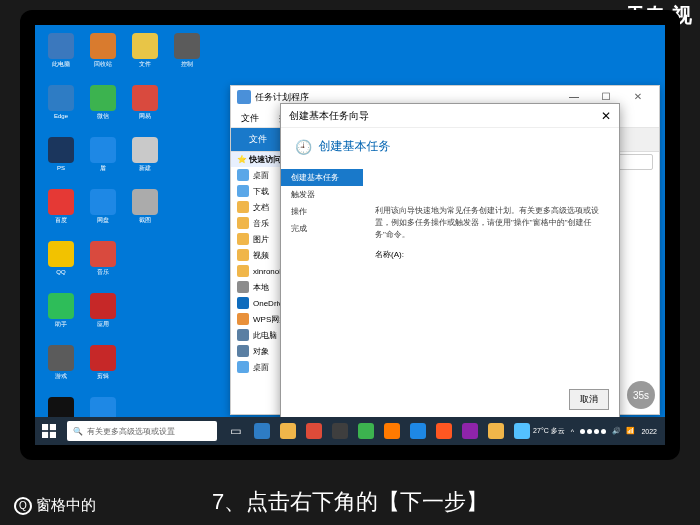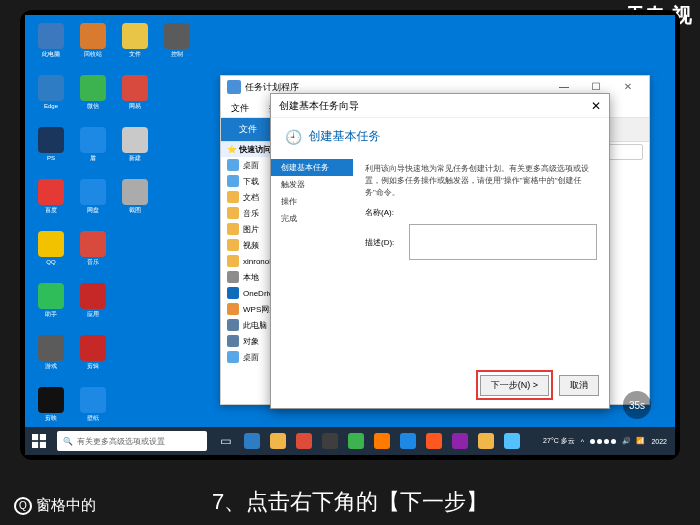--- a/index.html
+++ b/index.html
@@ -1,17 +1,17 @@
 <!DOCTYPE html>
 <html><head>
 <meta charset="utf-8">
 <style>
 * { margin: 0; padding: 0; box-sizing: border-box; }
 body { width: 700px; height: 525px; background: #1a1a1a; font-family: "Microsoft YaHei", sans-serif; overflow: hidden; position: relative; }
-.monitor { position: absolute; top: 10px; left: 20px; width: 660px; height: 450px; background: #000; border-radius: 12px; padding: 5px; }
+.monitor { position: absolute; top: 10px; left: 20px; width: 660px; height: 450px; background: #000; border-radius: 12px; padding: 15px; }
 .screen { width: 100%; height: 100%; background: #0078d7; position: relative; overflow: hidden; }
 .desktop-icons { position: absolute; top: 8px; left: 8px; display: grid; grid-template-columns: repeat(5, 40px); grid-auto-rows: 50px; gap: 2px; }
 .di { width: 36px; height: 44px; display: flex; flex-direction: column; align-items: center; cursor: pointer; }
 .di-ico { width: 26px; height: 26px; border-radius: 4px; display: flex; align-items: center; justify-content: center; font-size: 14px; color: #fff; }
 .di-lbl { font-size: 6px; color: #fff; text-align: center; margin-top: 2px; line-height: 1; }
 .watermark-tr { position: absolute; top: 2px; right: 8px; color: #fff; font-size: 20px; font-weight: bold; }
 .win-back { position: absolute; top: 60px; left: 195px; width: 430px; height: 330px; background: #fff; border: 1px solid #ccc; box-shadow: 0 2px 8px rgba(0,0,0,0.3); }
 .wb-title { height: 22px; display: flex; align-items: center; padding: 0 6px; font-size: 9px; }
 .wb-title-ico { width: 14px; height: 14px; background: #4a90d9; border-radius: 2px; margin-right: 4px; }
 .wb-ctrl { margin-left: auto; display: flex; gap: 2px; }
@@ -33,42 +33,42 @@
 .wizard { position: absolute; top: 78px; left: 245px; width: 340px; height: 316px; background: #fff; border: 1px solid #999; box-shadow: 0 3px 12px rgba(0,0,0,0.4); }
 .wiz-title { height: 24px; display: flex; align-items: center; padding: 0 8px; font-size: 10px; border-bottom: 1px solid #eee; }
 .wiz-title .x { margin-left: auto; font-size: 12px; cursor: pointer; }
 .wiz-head { padding: 10px 14px; font-size: 12px; color: #0063b1; display: flex; align-items: center; gap: 6px; }
 .wiz-head-ico { font-size: 14px; }
 .wiz-body { display: flex; height: 160px; }
 .wiz-side { width: 82px; font-size: 8px; padding: 4px 0; }
 .wiz-side-item { padding: 3px 10px; color: #333; }
 .wiz-side-item.active { background: #1979ca; color: #fff; }
 .wiz-form { flex: 1; padding: 8px 12px; font-size: 8px; }
-.wiz-desc { color: #444; line-height: 1.5; margin-bottom: 8px; }
+.wiz-desc { color: #444; line-height: 1.5; margin-bottom: 8px; margin-top: 32px; }
 .wiz-row { display: flex; align-items: center; margin-bottom: 6px; }
 .wiz-row label { width: 44px; }
 .wiz-row input { flex: 1; border: 1px solid #aaa; height: 16px; padding: 0 4px; font-size: 8px; }
 .wiz-row textarea { flex: 1; border: 1px solid #aaa; height: 36px; padding: 2px 4px; font-size: 8px; resize: none; }
 .wiz-foot { position: absolute; bottom: 8px; right: 10px; display: flex; gap: 6px; align-items: center; }
 .wiz-btn { border: 1px solid #999; background: #f0f0f0; font-size: 9px; padding: 3px 10px; cursor: pointer; }
 .red-box { border: 2px solid #e53935; padding: 2px; }
 .taskbar { position: absolute; bottom: 0; left: 0; right: 0; height: 28px; background: #1f2f3f; display: flex; align-items: center; }
 .tb-start { width: 28px; height: 28px; display: flex; align-items: center; justify-content: center; color: #fff; }
 .tb-start svg { width: 14px; height: 14px; }
 .tb-search { width: 150px; height: 20px; background: #fff; border-radius: 2px; display: flex; align-items: center; padding: 0 6px; margin-left: 4px; font-size: 8px; color: #666; gap: 4px; }
 .tb-icons { display: flex; gap: 4px; margin-left: 8px; }
 .tb-ico { width: 22px; height: 22px; display: flex; align-items: center; justify-content: center; color: #fff; font-size: 12px; }
 .tb-ico .sq { width: 16px; height: 16px; border-radius: 3px; }
 .tb-tray { margin-left: auto; display: flex; align-items: center; gap: 6px; color: #fff; font-size: 7px; padding-right: 8px; }
 .tb-tray .dots { display: flex; gap: 2px; }
 .tb-tray .dot { width: 5px; height: 5px; background: #fff; border-radius: 50%; }
 .caption { position: absolute; bottom: 8px; left: 0; right: 0; text-align: center; color: #fff; font-size: 22px; }
 .bottom-logo { position: absolute; bottom: 10px; left: 14px; color: #fff; font-size: 15px; display: flex; align-items: center; gap: 4px; }
 .bottom-logo .circ { width: 18px; height: 18px; border: 2px solid #fff; border-radius: 50%; display: flex; align-items: center; justify-content: center; font-size: 10px; }
-.sec-badge { position: absolute; bottom: 36px; right: 24px; width: 28px; height: 28px; background: rgba(0,0,0,0.4); border-radius: 50%; color: #fff; font-size: 10px; display: flex; align-items: center; justify-content: center; }
+.sec-badge { position: absolute; bottom: 36px; right: 10px; width: 28px; height: 28px; background: rgba(0,0,0,0.4); border-radius: 50%; color: #fff; font-size: 10px; display: flex; align-items: center; justify-content: center; }
 </style>
 </head>
 <body>
 
 <div class="watermark-tr">天奇·视</div>
 
 <div class="monitor">
   <div class="screen">
 
     <div class="desktop-icons" id="desk-icons">
@@ -274,30 +274,23 @@
           <div class="wiz-side-item active">创建基本任务</div>
           <div class="wiz-side-item">触发器</div>
           <div class="wiz-side-item">操作</div>
           <div class="wiz-side-item">完成</div>
         </div>
         <div class="wiz-form">
           <div class="wiz-desc">利用该向导快速地为常见任务创建计划。有关更多高级选项或设置，例如多任务操作或触发器，请使用"操作"窗格中的"创建任务"命令。</div>
           <div class="wiz-row">
             <label>名称(A):</label>
           </div>
-          <div class="wiz-row">
-            <label>描述(D):</label>
-            <textarea style=""></textarea>
-          </div>
         </div>
       </div>
       <div class="wiz-foot">
-        <div class="red-box">
-          <button class="wiz-btn">下一步(N) &gt;</button>
-        </div>
         <button class="wiz-btn">取消</button>
       </div>
     </div>
 
     <div class="sec-badge">35s</div>
 
     <div class="taskbar">
       <div class="tb-start">
         <svg viewBox="0 0 16 16">
             <rect x="0" y="0" width="7" height="7" fill="#fff"></rect>

